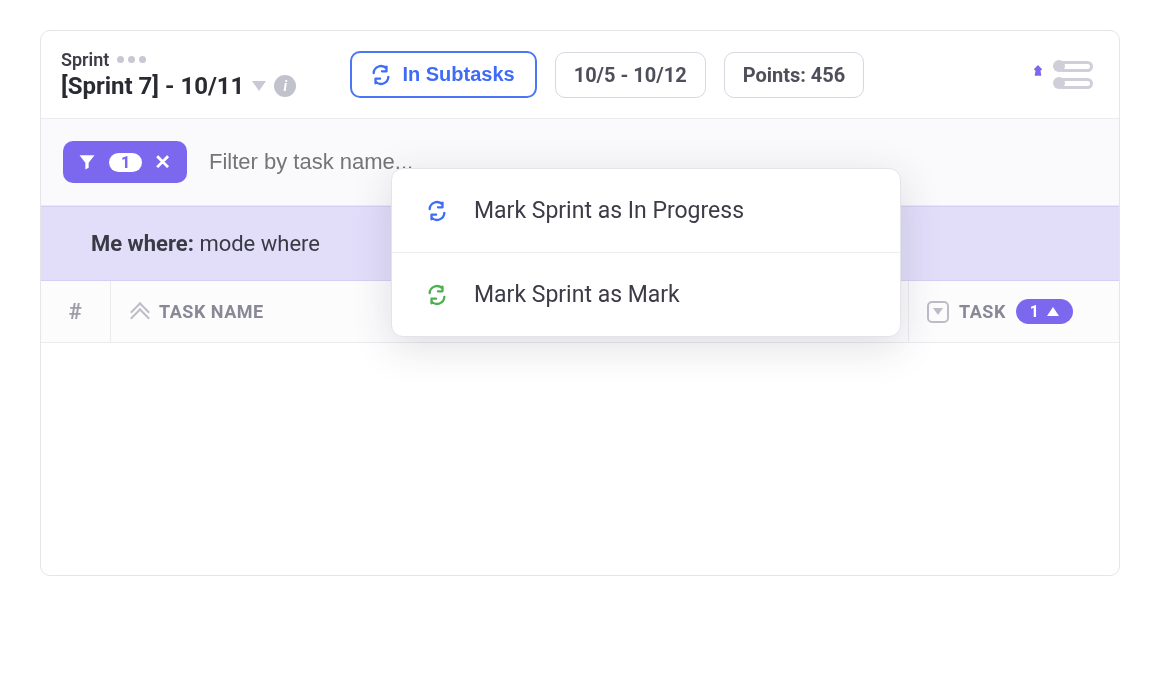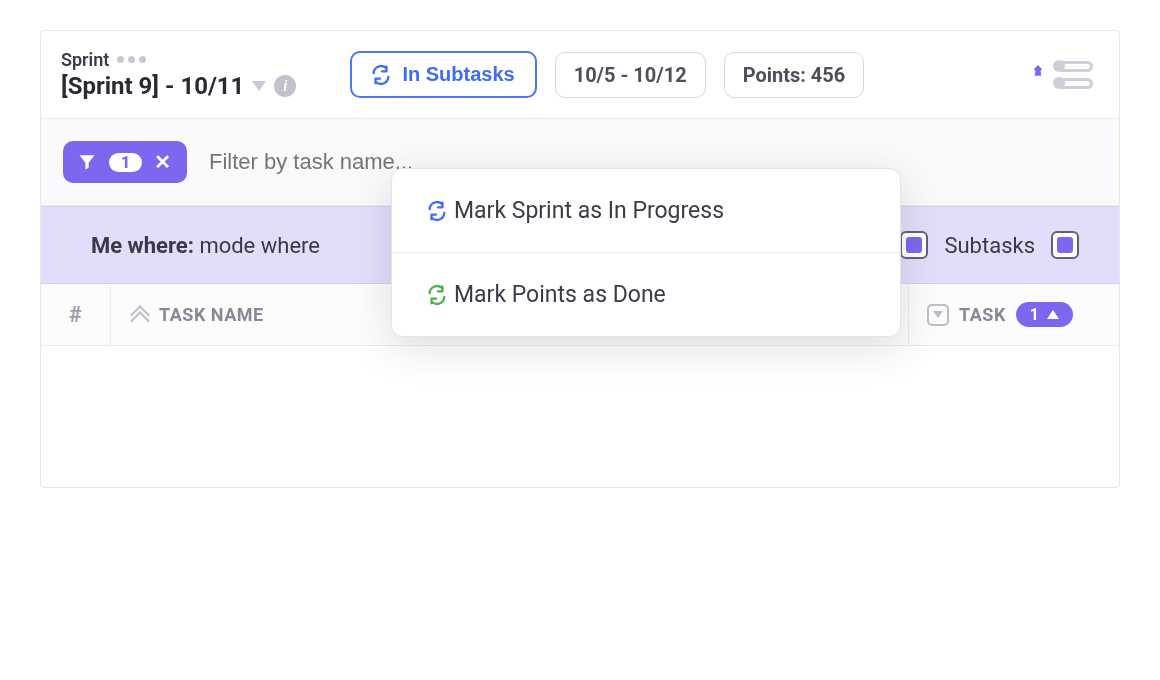--- a/index.html
+++ b/index.html
@@ -5,23 +5,23 @@
     * { box-sizing: border-box; margin: 0; padding: 0; }
     body {
       font-family: -apple-system, BlinkMacSystemFont, "Segoe UI", Roboto, Helvetica, Arial, sans-serif;
       background: #fff;
       width: 1160px;
       height: 680px;
       padding: 30px 40px;
     }
     .panel {
       border: 1.5px solid #e5e5ea;
-      border-radius: 4px;
+      border-radius: 10px;
       background: #fff;
-      height: 458px;
+      height: 546px;
       position: relative;
       overflow: hidden;
     }
     
     .header {
       display: flex;
       align-items: center;
       padding: 18px 26px 18px 20px;
       gap: 18px;
       border-bottom: 1.5px solid #eceaef;
@@ -145,21 +145,21 @@
     }
     .collapse-icon::before { top: 3px; }
     .collapse-icon::after { top: 9px; }
     
     .dropdown {
       position: absolute; top: 137px; left: 350px; width: 510px;
       background: #fff; border: 1px solid #e3e3ea; border-radius: 12px;
       box-shadow: 0 10px 40px rgba(50,50,70,0.15); overflow: hidden; z-index: 50;
     }
     .dropdown-item {
-      display: flex; align-items: center; gap: 6px;
+      display: flex; align-items: center; gap: 26px;
       padding: 28px 34px; font-size: 23px; color: #3c3c47; cursor: pointer;
     }
     .dropdown-item + .dropdown-item { border-top: 1.5px solid #ededf1; }
     .body-area { min-height: 150px; background: #fff; }
     
     .cycle-icon { width: 22px; height: 22px; flex-shrink: 0; }
     .cycle-icon.blue path { stroke: #3f6cf6; }
     .cycle-icon.green path { stroke: #4caf50; }
     .pin-small { width: 20px; height: 20px; }
   </style>
@@ -172,21 +172,21 @@
     <div class="sprint-title-block">
       <div class="sprint-label-row">
         <span class="sprint-label">Sprint</span>
         <span class="ellipsis-icon">
             <span></span>
             <span></span>
             <span></span>
           </span>
       </div>
       <div class="sprint-name-row">
-        <span class="sprint-name">[Sprint 9] - 10/11</span>
+        <span class="sprint-name">[Sprint 7] - 10/11</span>
         <span class="chevron-down"></span>
         <span class="info-circle">i</span>
       </div>
     </div>
 
     <div style="width:18px"></div>
 
     <button class="pill status">
       <svg class="cycle-icon blue" viewBox="0 0 24 24" fill="none">
           <path d="M4 10a8 8 0 0 1 14-5M20 14a8 8 0 0 1-14 5M18 3v5h-5M6 21v-5h5" stroke-width="2.5" stroke-linecap="round" stroke-linejoin="round"></path>
@@ -220,25 +220,20 @@
     </div>
     <input class="filter-input" placeholder="Filter by task name..." style="">
   </div>
 
   <div class="me-mode">
     <span>
       <span class="me-label">Me where:</span>
       <span class="me-text">mode where</span>
     </span>
     <div class="me-mode-spacer"></div>
-    <div class="subtasks-group">
-      <span class="check-box checked"></span>
-      <span class="subtasks-label">Subtasks</span>
-      <span class="check-box checked"></span>
-    </div>
   </div>
 
   <div class="table-head">
     <div class="col hash">#</div>
     <div class="col taskname">
       <span class="collapse-icon"></span>
       <span>TASK NAME</span>
       <div style="flex:1"></div>
       <svg class="pin-small" viewBox="0 0 24 24" fill="#bdbdc9">
           <path d="M12 2l5 5-2 2 1 6h-8l1-6-2-2z M12 15v6"></path>
@@ -262,17 +257,17 @@
     <div class="dropdown-item">
       <svg class="cycle-icon blue" viewBox="0 0 24 24" fill="none">
           <path d="M4 10a8 8 0 0 1 14-5M20 14a8 8 0 0 1-14 5M18 3v5h-5M6 21v-5h5" stroke-width="2.5" stroke-linecap="round" stroke-linejoin="round"></path>
         </svg>
       <span>Mark Sprint as In Progress</span>
     </div>
     <div class="dropdown-item">
       <svg class="cycle-icon green" viewBox="0 0 24 24" fill="none">
           <path d="M4 10a8 8 0 0 1 14-5M20 14a8 8 0 0 1-14 5M18 3v5h-5M6 21v-5h5" stroke-width="2.5" stroke-linecap="round" stroke-linejoin="round"></path>
         </svg>
-      <span>Mark Points as Done</span>
+      <span>Mark Sprint as Mark</span>
     </div>
   </div>
 
 </div>
 
 </body></html>

